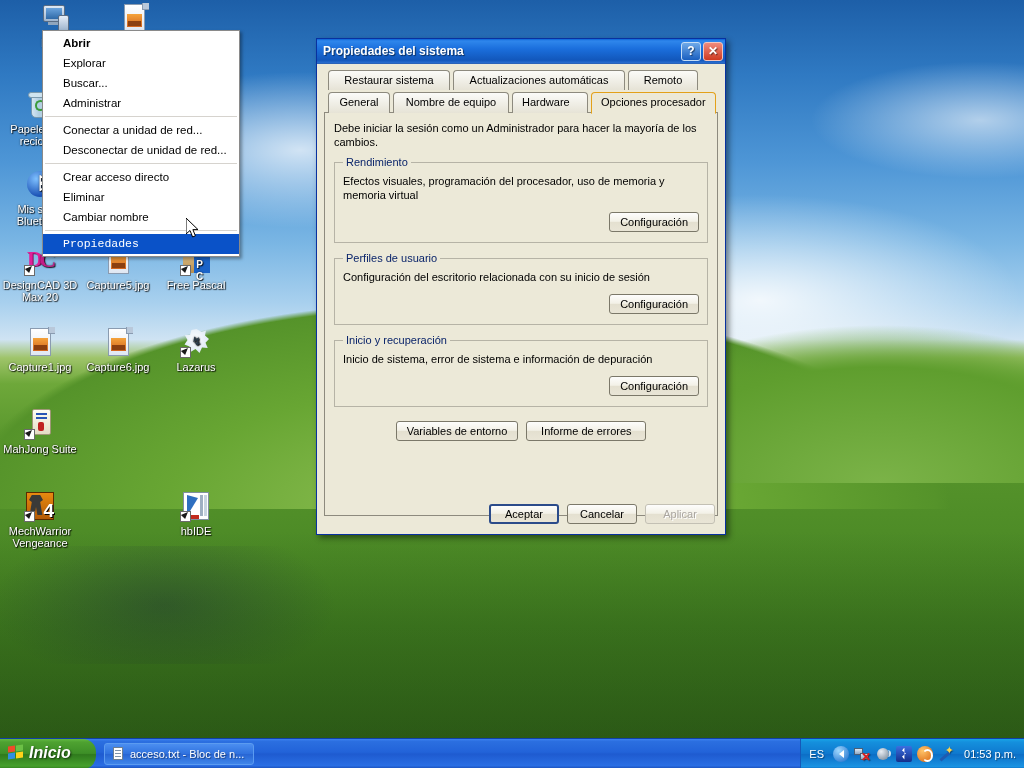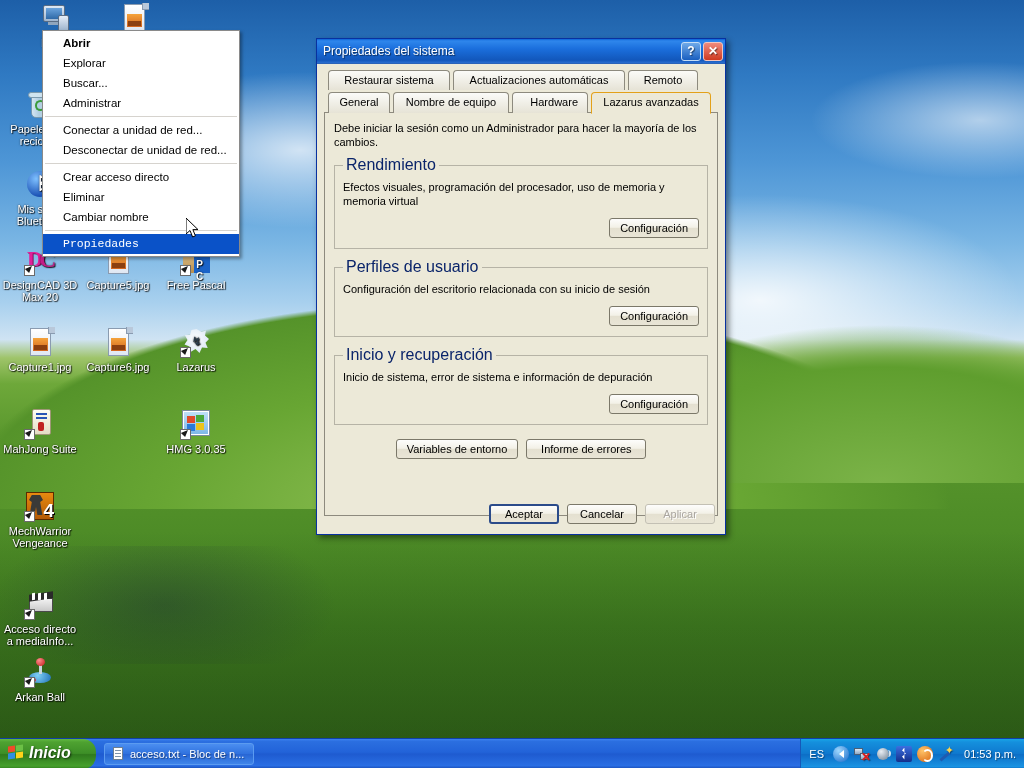--- a/index.html
+++ b/index.html
@@ -139,21 +139,21 @@
     box-shadow:3px 3px 6px rgba(0,0,0,.45);
     font-size:11px; color:#000;
   }
   #sysdlg .tbar {
     height:25px;
     background:linear-gradient(to bottom,#0b62d6 0%,#2f87ec 8%, #1b6fdd 40%, #1257bb 88%, #2a6fd0 100%);
     display:flex; align-items:center; padding:0 2px 0 6px;
     border-bottom:1px solid #2a63b8;
   }
   #sysdlg .ttl {
-    color:#fff; font-weight:normal; font-size:12px; flex:1;
+    color:#fff; font-weight:bold; font-size:12px; flex:1;
     text-shadow:1px 1px 1px rgba(0,0,0,.55);
   }
   #sysdlg .tbtn {
     width:20px; height:19px; margin-left:2px; border:1px solid #c5ddf5;
     border-radius:3px; display:flex; align-items:center; justify-content:center;
     color:#fff; font-weight:bold; font-size:12px; cursor:default;
     text-shadow:1px 1px 1px rgba(0,0,0,.5);
   }
   #sysdlg .tbtn.help { background:linear-gradient(#6fa9e8,#1a5fc0); }
   #sysdlg .tbtn.close { background:linear-gradient(#f08b7d,#cf3a22); border-color:#f3c6be; }
@@ -178,21 +178,21 @@
     border:1px solid #8d8a7e; background:#ece9d8;
     margin-top:-1px; padding:8px 9px 10px; position:relative; z-index:0;
     height:404px;
   }
   .note { line-height:14px; margin-bottom:7px; }
 
   fieldset.gb {
     border:1px solid #b6b3a6; margin:0 0 9px 0; padding:6px 8px 10px;
     background:transparent;
   }
-  fieldset.gb legend { color:#0a246a; padding:0 3px; font-size:16px;margin-top:21px; }
+  fieldset.gb legend { color:#0a246a; padding:0 3px; font-size:11px;margin-top:21px; }
   fieldset.gb .desc { line-height:14px; }
   .btnrow { display:flex; justify-content:flex-end; margin-top:10px; }
 
   .btn {
     background:linear-gradient(to bottom,#fdfdfc 0%,#f3f1e7 46%,#e4e0d0 52%,#e9e5d6 100%);
     border:1px solid #7b7869; border-radius:3px;
     padding:3px 10px; font-size:11px; cursor:default; color:#000;
     min-width:74px; text-align:center;
   }
   .btn.def { border:2px solid #2b4b8a; padding:2px 9px; }
@@ -374,66 +374,44 @@
     <div class="glyph ic-mj">
       <div class="tile"></div>
         <div class="m1"></div>
         <div class="m2"></div>
         <div class="m3"></div>
       <span class="shortcut-arrow"></span>
     </div>
     <span class="lbl">MahJong Suite</span>
   </div>
 
-  <div class="dicon" style="left:158px;top:408px;">
-    <div class="glyph ic-hmg">
-      <div class="fr"></div>
-        <div class="sky"></div>
-      <div class="q" style="left:7px;top:8px;background:#e04a2a;"></div>
-      <div class="q" style="left:16px;top:7px;background:#4aa83a;"></div>
-      <div class="q" style="left:7px;top:16px;background:#2a7ad8;"></div>
-      <div class="q" style="left:16px;top:15px;background:#ecc31a;"></div>
-      <span class="shortcut-arrow"></span>
-    </div>
-    <span class="lbl">HMG 3.0.35</span>
-  </div>
 
   <div class="dicon" style="left:2px;top:490px;">
     <div class="glyph ic-mw">
       <div class="bg"></div>
         <div class="mech"></div>
         <div class="four">4</div>
       <span class="shortcut-arrow"></span>
     </div>
     <span class="lbl">MechWarrior Vengeance</span>
   </div>
 
-
-  <div class="dicon" style="left:2px;top:588px;">
-    <div class="glyph ic-clap">
-      <div class="bd"></div>
-        <div class="tp"></div>
-      <div class="st" style="left:8px;"></div>
-        <div class="st" style="left:14px;"></div>
-        <div class="st" style="left:20px;"></div>
+  <div class="dicon" style="left:158px;top:490px;">
+    <div class="glyph ic-hb">
+      <div class="bg"></div>
+        <div class="sail"></div>
+        <div class="bar"></div>
+        <div class="bar2"></div>
+        <div class="red"></div>
       <span class="shortcut-arrow"></span>
     </div>
-    <span class="lbl">Acceso directo a mediaInfo...</span>
-  </div>
-
-  <div class="dicon" style="left:2px;top:656px;">
-    <div class="glyph ic-ark">
-      <div class="pad"></div>
-        <div class="stick"></div>
-        <div class="knob"></div>
-        <div class="dot"></div>
-      <span class="shortcut-arrow"></span>
-    </div>
-    <span class="lbl">Arkan Ball</span>
-  </div>
+    <span class="lbl">hbIDE</span>
+  </div>
+
+
 </div>
 
 <div id="ctxmenu">
   <div class="mi bold">Abrir</div>
   <div class="mi">Explorar</div>
   <div class="mi">Buscar...</div>
   <div class="mi">Administrar</div>
   <div class="sep"></div>
   <div class="mi">Conectar a unidad de red...</div>
   <div class="mi">Desconectar de unidad de red...</div>
@@ -455,22 +433,22 @@
   <div class="body">
     <div class="tabrow">
       <div class="tab" style="min-width:122px;text-align:center;">Restaurar sistema</div>
       <div class="tab" style="min-width:172px;text-align:center;">Actualizaciones automáticas</div>
       <div class="tab" style="min-width:70px;text-align:center;">Remoto</div>
     </div>
 
     <div class="tabrow row2">
       <div class="tab" style="min-width:62px;text-align:center;">General</div>
       <div class="tab" style="min-width:116px;text-align:center;">Nombre de equipo</div>
-      <div class="tab" style="min-width:76px;text-align:right;">Hardware</div>
-      <div class="tab active" style="min-width:120px;text-align:center;">Lazarus avanzadas</div>
+      <div class="tab" style="min-width:76px;text-align:left;">Hardware</div>
+      <div class="tab active" style="min-width:120px;text-align:center;">Opciones procesador</div>
     </div>
 
     <div class="tabpanel">
       <div class="note">Debe iniciar la sesión como un Administrador para hacer la mayoría de los cambios.</div>
 
       <fieldset class="gb">
         <legend>Rendimiento</legend>
         <div class="desc">Efectos visuales, programación del procesador, uso de memoria y memoria virtual</div>
         <div class="btnrow">
           <div class="btn">Configuración</div>

